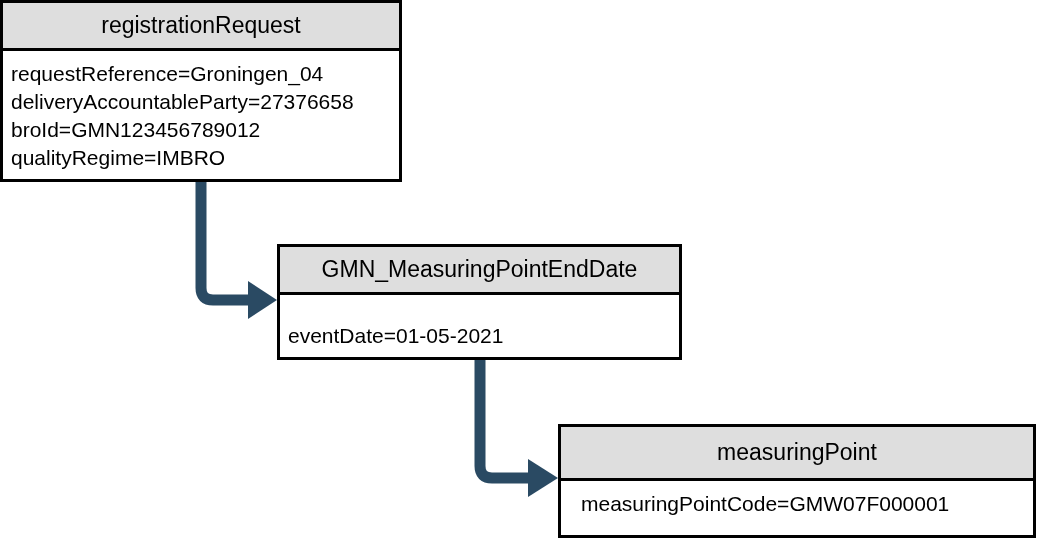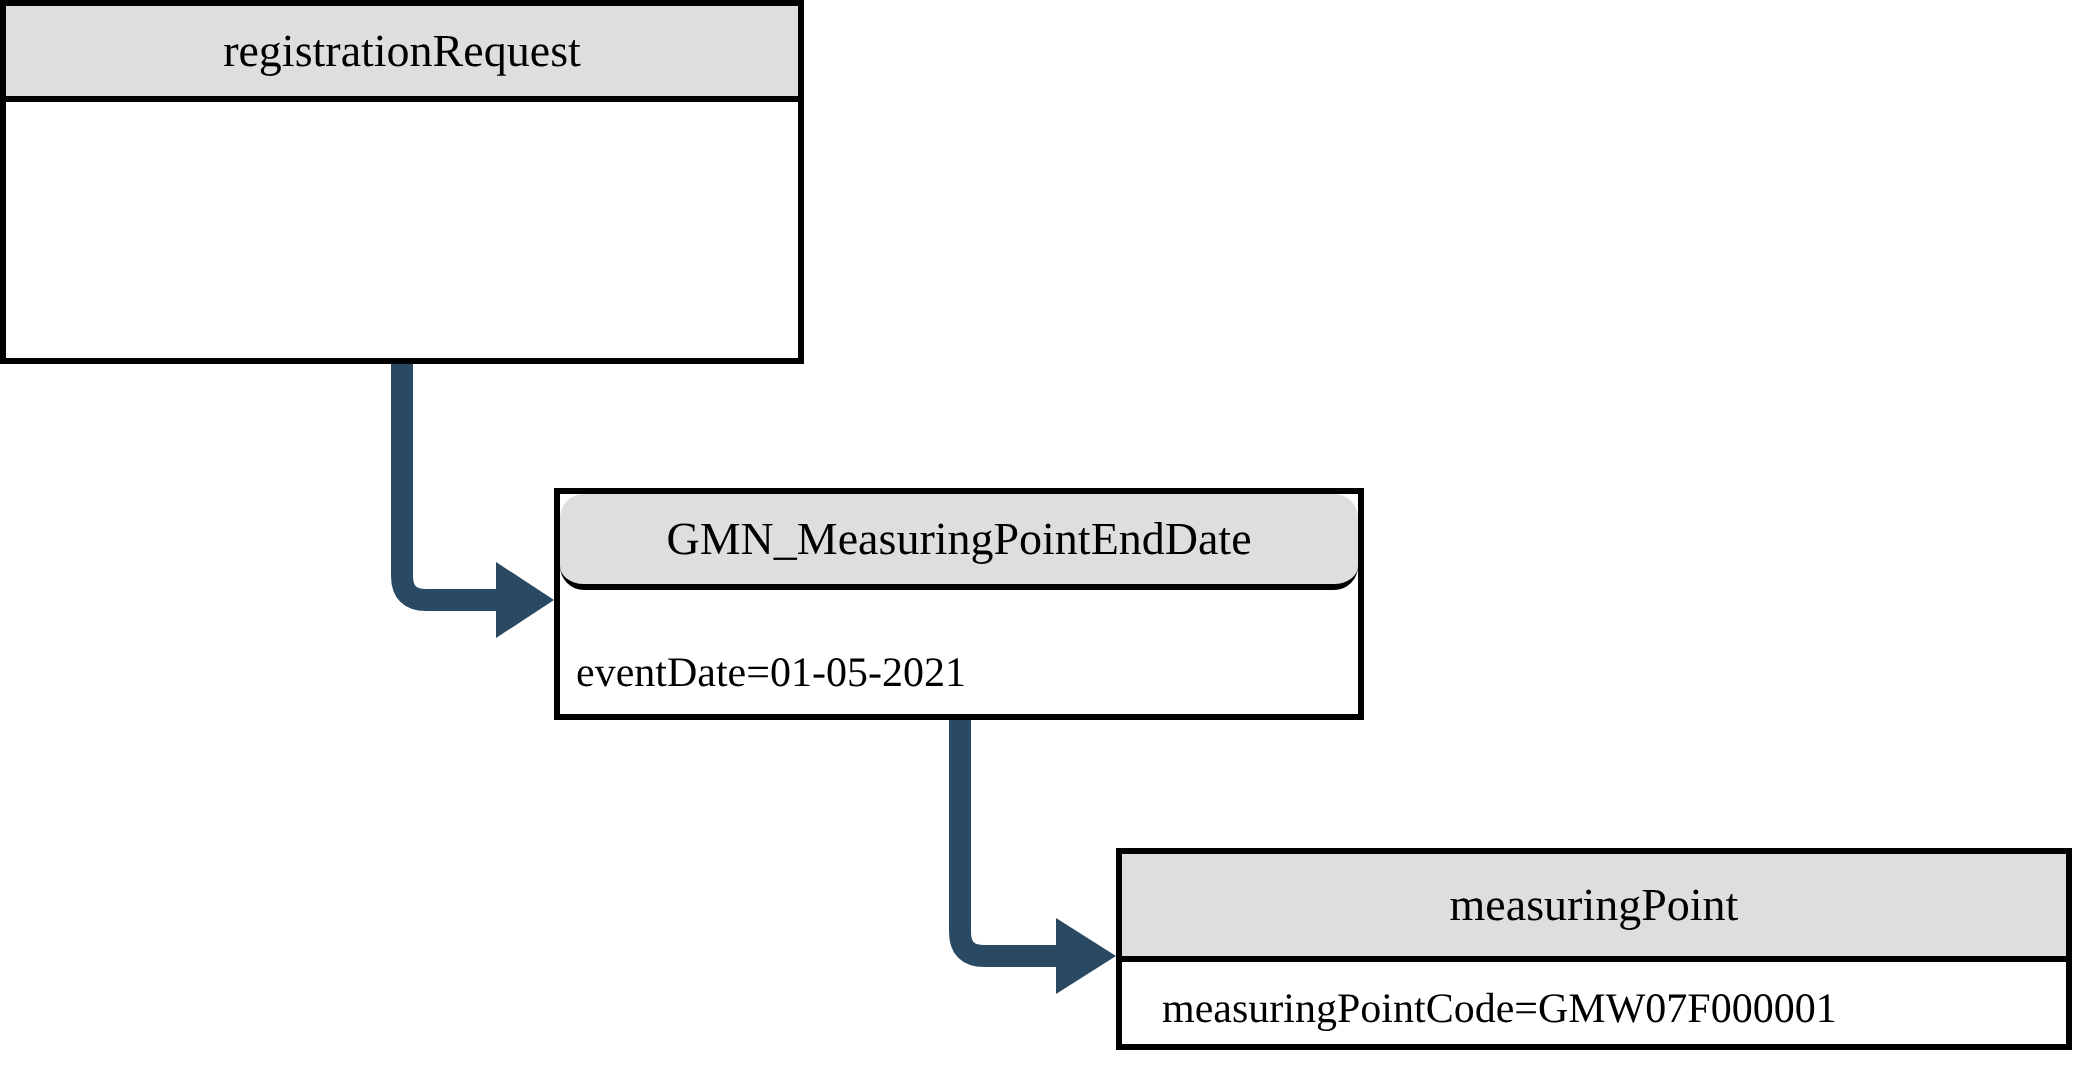--- a/index.html
+++ b/index.html
@@ -27,21 +27,20 @@
   }
 
   
   .uml-box {
     position: absolute;
     z-index: 2;
     box-sizing: border-box;
     border: 3px solid #000000;
     background: #ffffff;
     overflow: hidden;
-    font-family: Liberation Serif, serif;
   }
   .uml-header {
     box-sizing: border-box;
     background: #dedede;
     border-bottom: 3px solid #000000;
     text-align: center;
     color: #000000;
     font-size: 23px;
     line-height: 1.0;
     white-space: nowrap;
@@ -75,29 +74,29 @@
   #box-registration-request .uml-header { height: 48px; }
   #box-registration-request .uml-body   { height: 131px; }
 
   
   #box-measuringpoint-enddate {
     left: 277px;
     top: 244px;
     width: 405px;
     height: 116px;
   }
-  #box-measuringpoint-enddate .uml-header { height: 48px; border-radius: 12px; }
+  #box-measuringpoint-enddate .uml-header { height: 48px; }
   #box-measuringpoint-enddate .uml-body   { height: 65px; margin-top: 18px; }
 
   
   #box-measuring-point {
     left: 558px;
     top: 424px;
     width: 478px;
-    height: 101px;
+    height: 114px;
   }
   #box-measuring-point .uml-header { height: 54px; }
   #box-measuring-point .uml-body   { height: 57px; margin-left: 12px; }
 </style>
 </head>
 <body>
 
 <div id="canvas">
 
   <svg id="connectors" viewBox="0 0 1042 538" width="1042" height="538">
@@ -108,20 +107,26 @@
     </g>
 
     <g>
       <path d="M 480 358 L 480 466 Q 480 478 492 478 L 530 478" fill="none" stroke="#2a4a63" stroke-width="11"></path>
       <polygon points="528,459 558,478 528,497" fill="#2a4a63"></polygon>
     </g>
   </svg>
 
   <div class="uml-box" id="box-registration-request">
     <div class="uml-header">registrationRequest</div>
+    <div class="uml-body">
+      <div class="attr">requestReference=Groningen_04</div>
+      <div class="attr">deliveryAccountableParty=27376658</div>
+      <div class="attr">broId=GMN123456789012</div>
+      <div class="attr">qualityRegime=IMBRO</div>
+    </div>
   </div>
 
   <div class="uml-box" id="box-measuringpoint-enddate">
     <div class="uml-header">GMN_MeasuringPointEndDate</div>
     <div class="uml-body">
       <div class="attr">eventDate=01-05-2021</div>
     </div>
   </div>
 
   <div class="uml-box" id="box-measuring-point">

